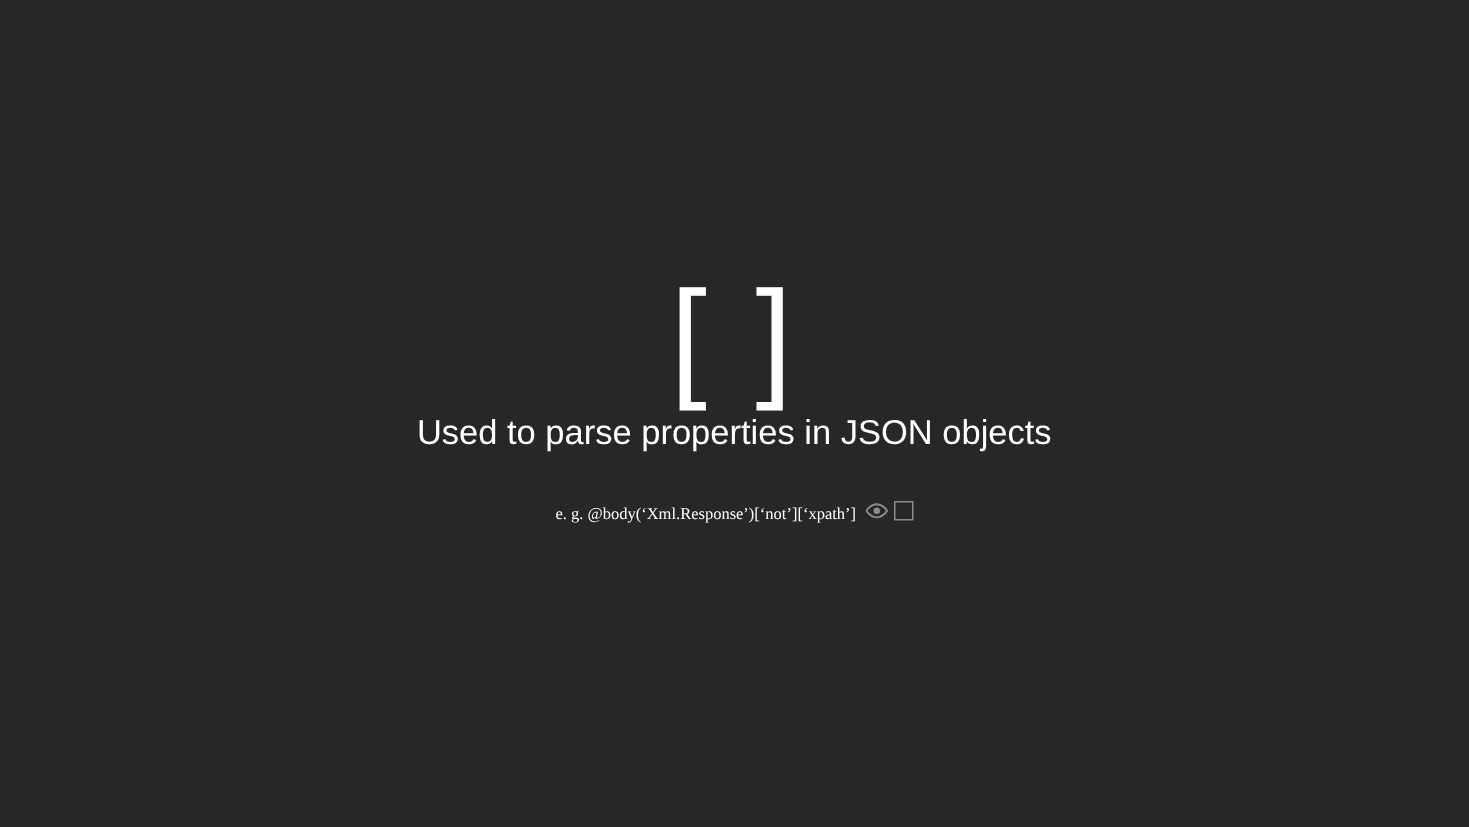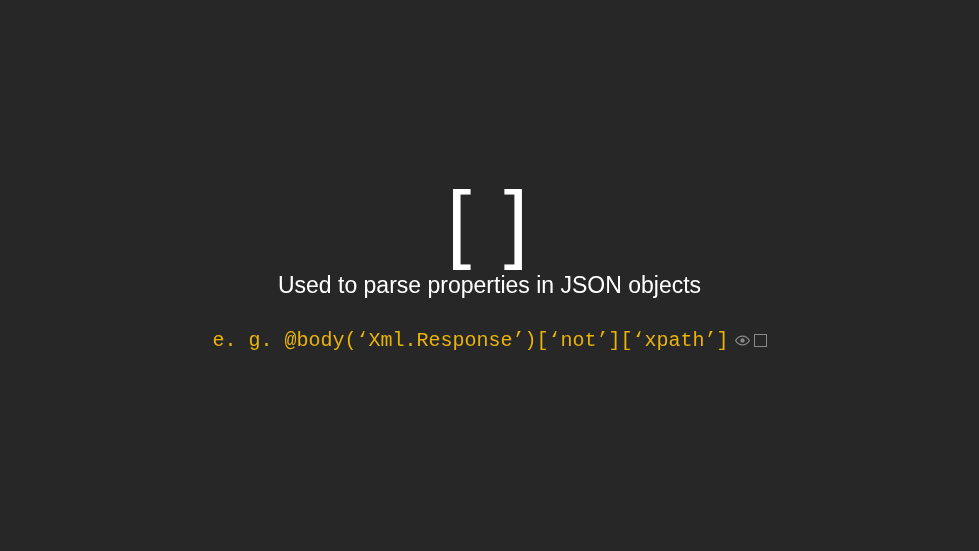--- a/index.html
+++ b/index.html
@@ -36,23 +36,23 @@
   }
   .subtitle {
     color: #ffffff;
     font-family: "Segoe UI Light", "Segoe UI", "Helvetica Neue", Arial, sans-serif;
     font-weight: 300;
     font-size: 23px;
     line-height: 1.2;
     margin-bottom: 30px;
   }
   .example {
-    color: #eab308;
-    font-family: Liberation Mono, monospace;
-    font-size: 20px;
+    color: #ffffff;
+    font-family: Liberation Serif, serif;
+    font-size: 11px;
     line-height: 1.2;
     white-space: pre;
   }
   .eye-icon {
     display: inline-block;
     vertical-align: -2px;
     margin-left: 6px;
   }
   .eye-icon svg { display: block; }
   .box-icon {

